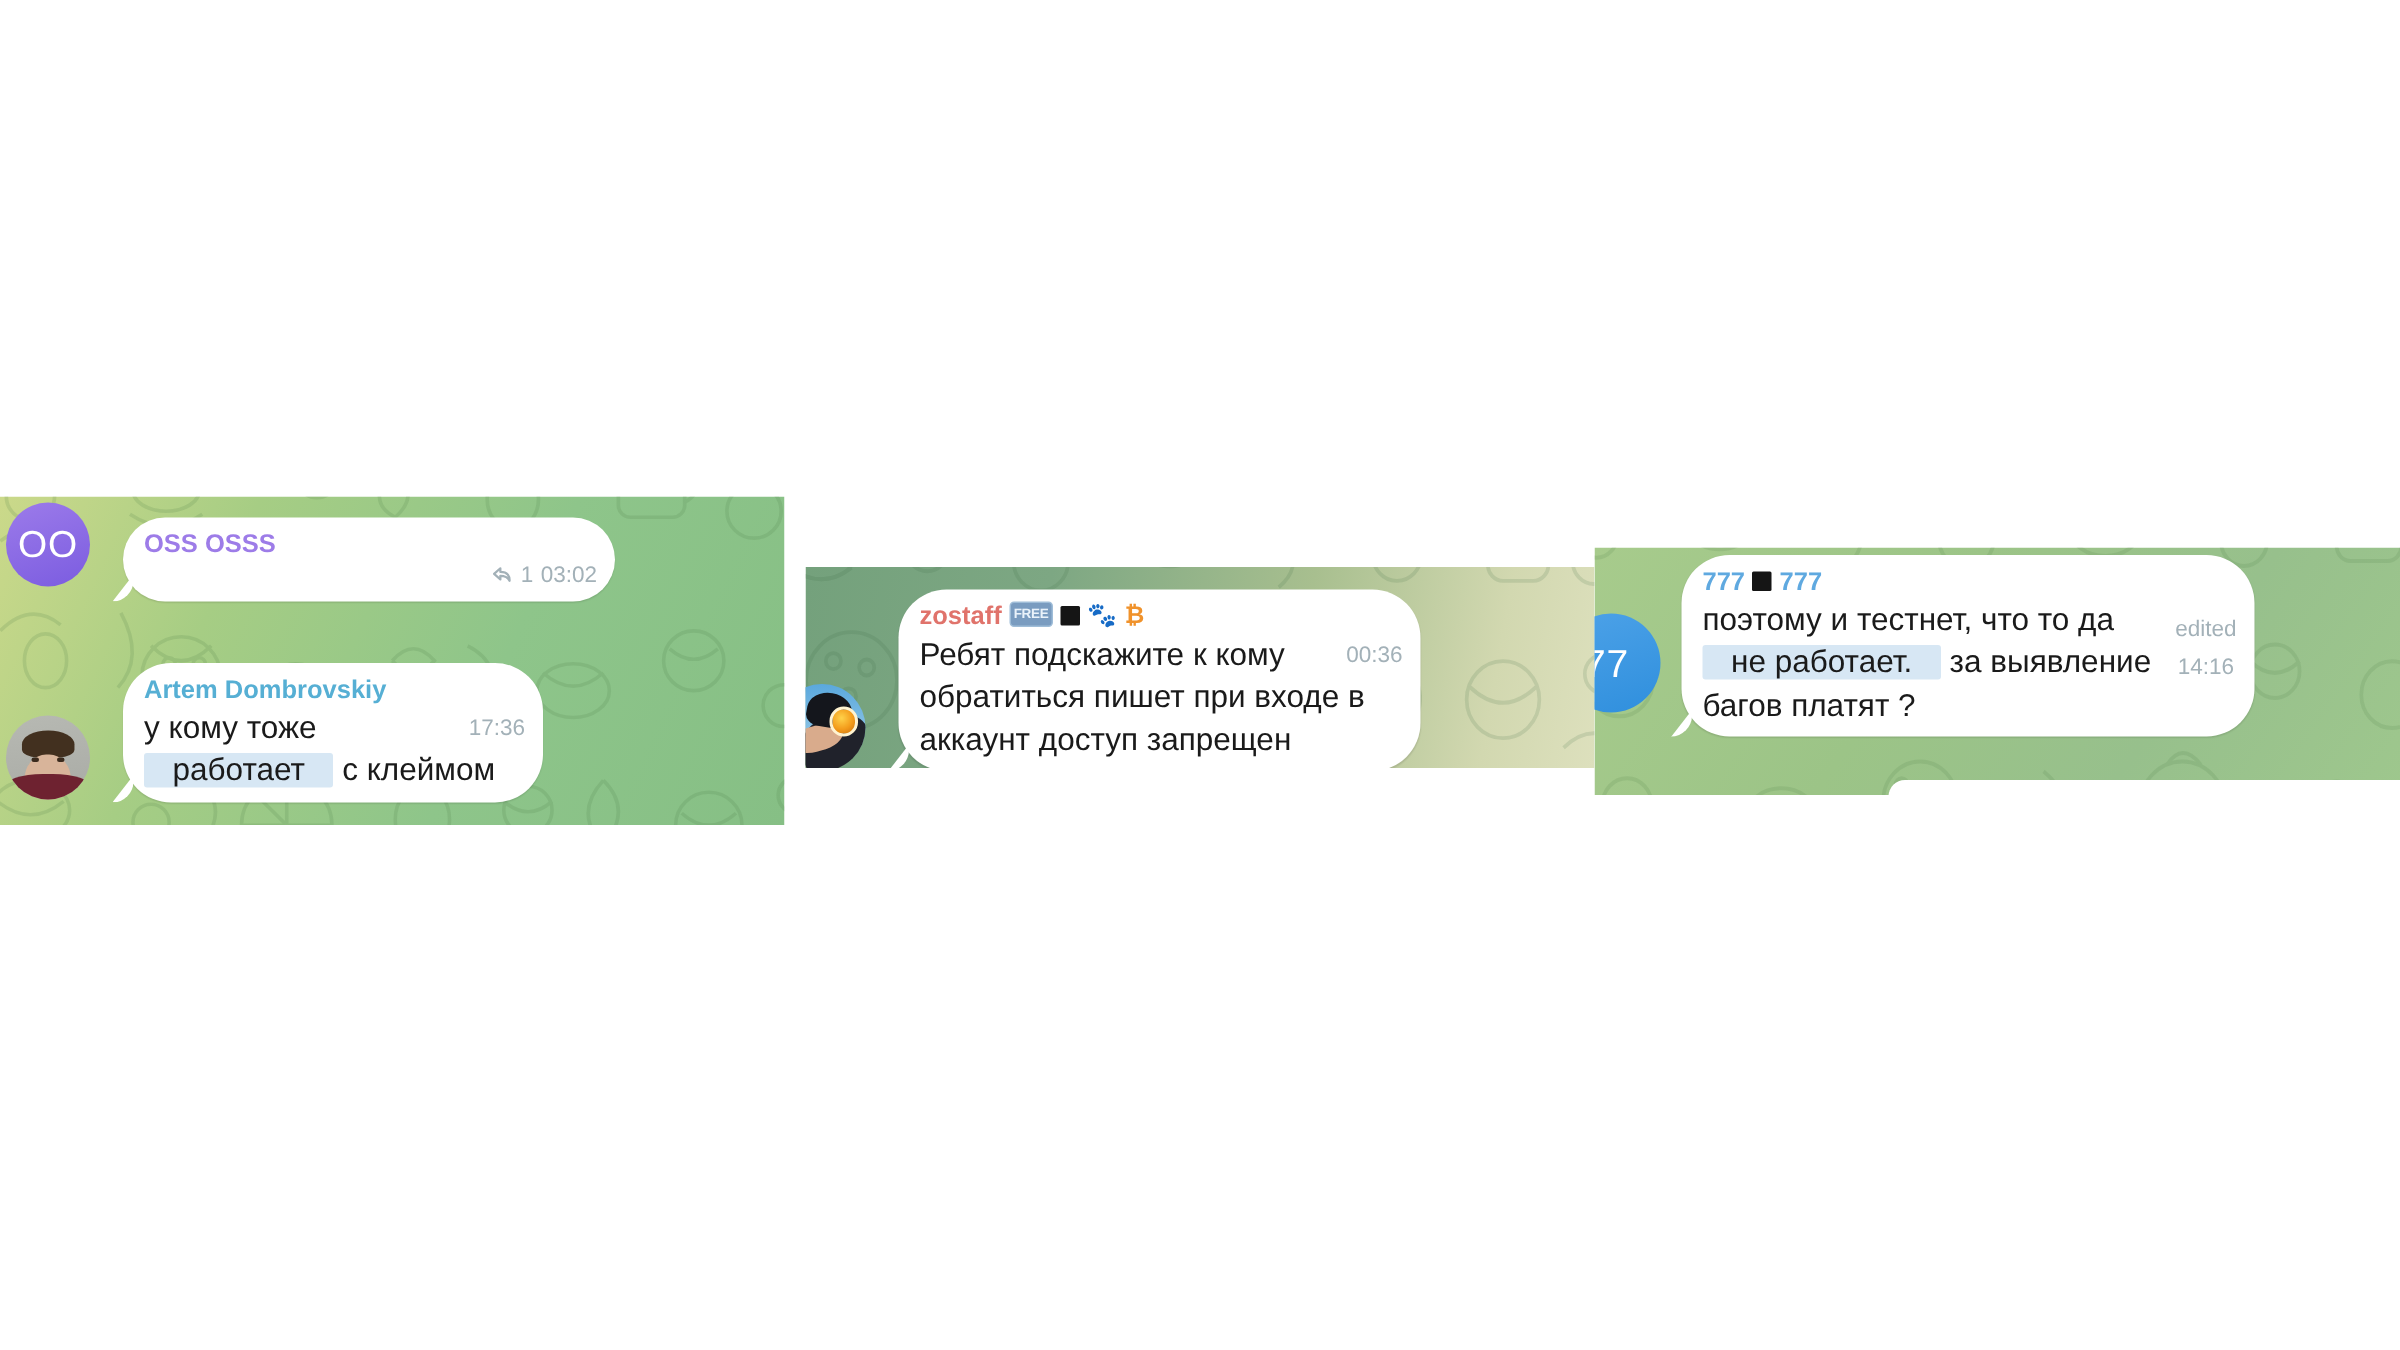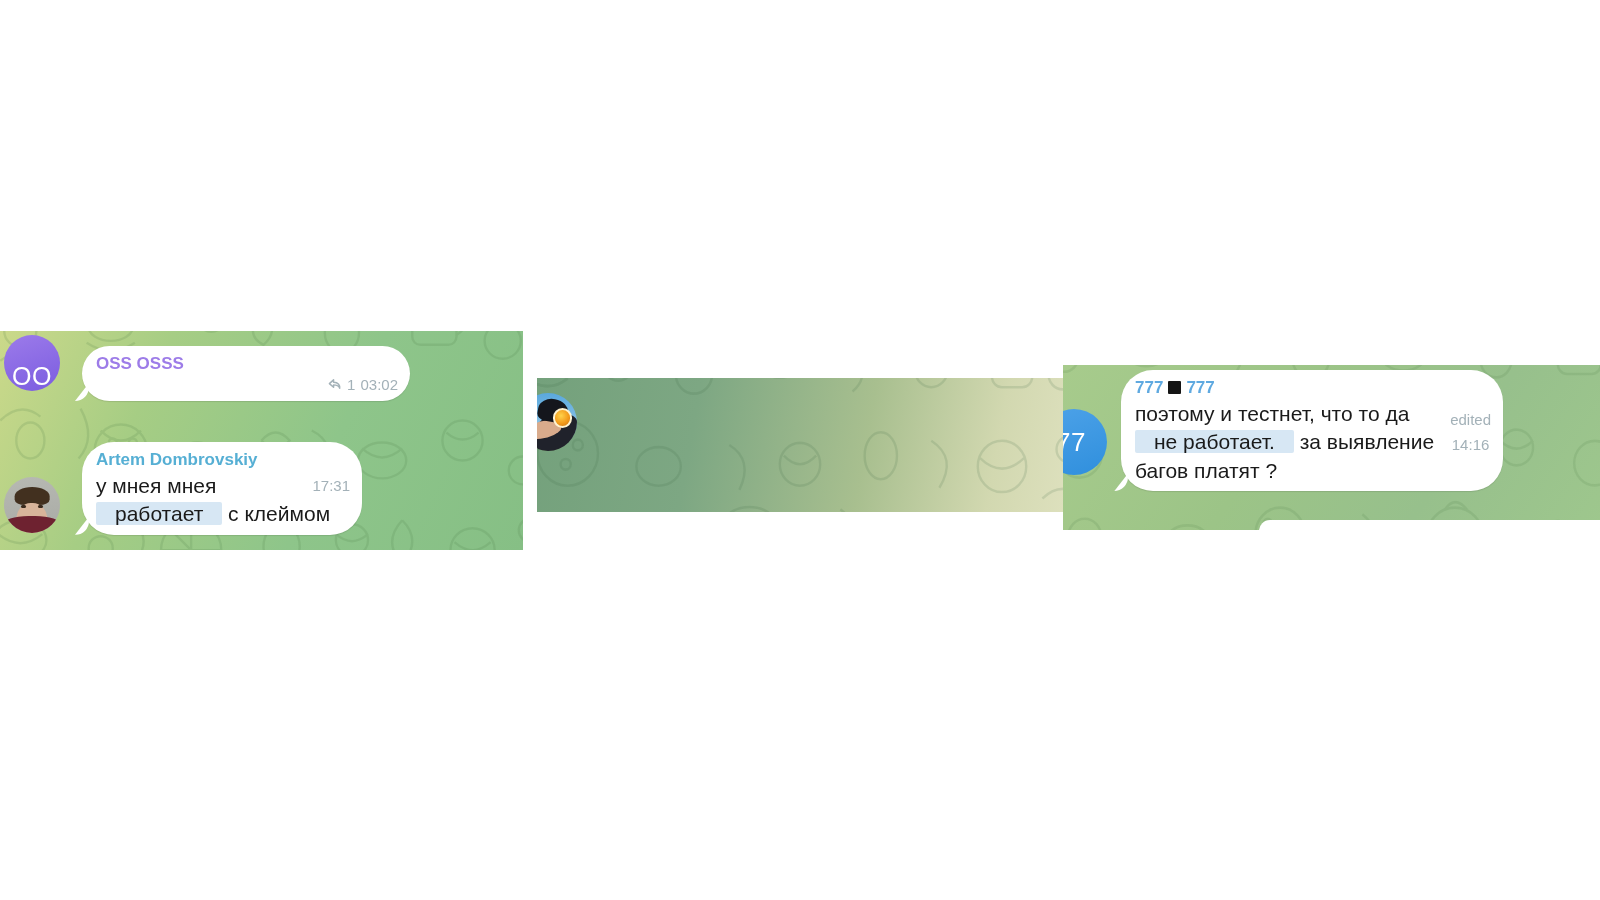--- a/index.html
+++ b/index.html
@@ -196,21 +196,21 @@
     width: 34%; height: 34%;
     background: radial-gradient(circle at 40% 36%, #ffd24a 0%, #f39b1b 55%, #c86f0c 100%);
     border-radius: 50%;
     border: 2px solid #fff3d0;
     box-sizing: border-box;
   }
 
   .av-initials {
     font-size: 25px;
   }
-  .av-initials.purple { background: linear-gradient(160deg,#9c7bea 0%,#7b5ce0 100%); align-items: flex-end; }
+  .av-initials.purple { background: linear-gradient(160deg,#9c7bea 0%,#7b5ce0 100%); }
   .av-initials.blue   { background: linear-gradient(160deg,#4da2e8 0%,#2f8fdd 100%); }
 </style>
 </head>
 <body>
 
 <div id="canvas">
 
   <div class="panel" style="left:0px; top:331px; width:523px; height:219px;">
     <div class="wallpaper" style="background:linear-gradient(115deg,#cbd98a 0%,#a6cd84 28%,#8ec58a 62%,#86bf85 100%);"></div>
     <div class="doodles">
@@ -290,22 +290,22 @@
         <span class="face"></span>
         <span class="eyeL"></span>
         <span class="eyeR"></span>
         <span class="shirt"></span>
       </div>
       <div class="bubble tail-left" style="width:280px;">
         <div class="sender" style="color:#56afd4;">
           <span>Artem Dombrovskiy</span>
         </div>
         <div class="text">
-          <span class="meta float-right">17:31</span>
-          <span>у мнея мнея </span><span class="hl">работает</span><span> с клеймом</span>
+          <span class="meta float-right">17:36</span>
+          <span>у кому тоже </span><span class="hl">работает</span><span> с клеймом</span>
         </div>
       </div>
     </div>
   </div>
 
   <div class="panel" style="left:537px; top:378px; width:526px; height:134px;">
     <div class="wallpaper" style="background:linear-gradient(100deg,#74a17c 0%,#7da783 30%,#a8bf8f 62%,#d2d8b0 86%,#dde0bd 100%);"></div>
     <div class="doodles" style="opacity:.15;">
       <svg viewBox="0 0 600 200" preserveAspectRatio="none">
         <g fill="none" stroke="#3f6a46" stroke-width="2.4">
@@ -342,20 +342,33 @@
       </svg>
     </div>
 
     <div class="msg-row" style="left:-18px; top:15px; width:520px;">
       <div class="avatar av-photo-2" style="width:58px;height:58px;margin-right:22px;margin-bottom:0px;">
         <span class="cloud"></span>
         <span class="body"></span>
         <span class="arm"></span>
         <span class="hair"></span>
         <span class="emoji-overlay"></span>
+      </div>
+      <div class="bubble tail-left" style="width:348px;">
+        <div class="sender" style="color:#e0736b;">
+          <span>zostaff</span>
+          <span class="badge-free">FREE</span>
+          <span class="sq-emoji"></span>
+          <span class="emo">🐾</span>
+          <span class="emo" style="color:#f0922b;font-weight:700;">₿</span>
+        </div>
+        <div class="text">
+          <span class="meta float-right">00:36</span>
+          <span>Ребят подскажите к кому обратиться пишет при входе в аккаунт доступ запрещен</span>
+        </div>
       </div>
     </div>
   </div>
 
   <div class="panel" style="left:1063px; top:365px; width:537px; height:165px;">
     <div class="wallpaper" style="background:linear-gradient(125deg,#a7cb8c 0%,#9cc487 40%,#97c08c 70%,#9ec78d 100%);"></div>
     <div class="doodles" style="opacity:.14;">
       <svg viewBox="0 0 600 220" preserveAspectRatio="none">
         <g fill="none" stroke="#4b7a45" stroke-width="2.4">
           <circle cx="40" cy="28" r="14"></circle>

